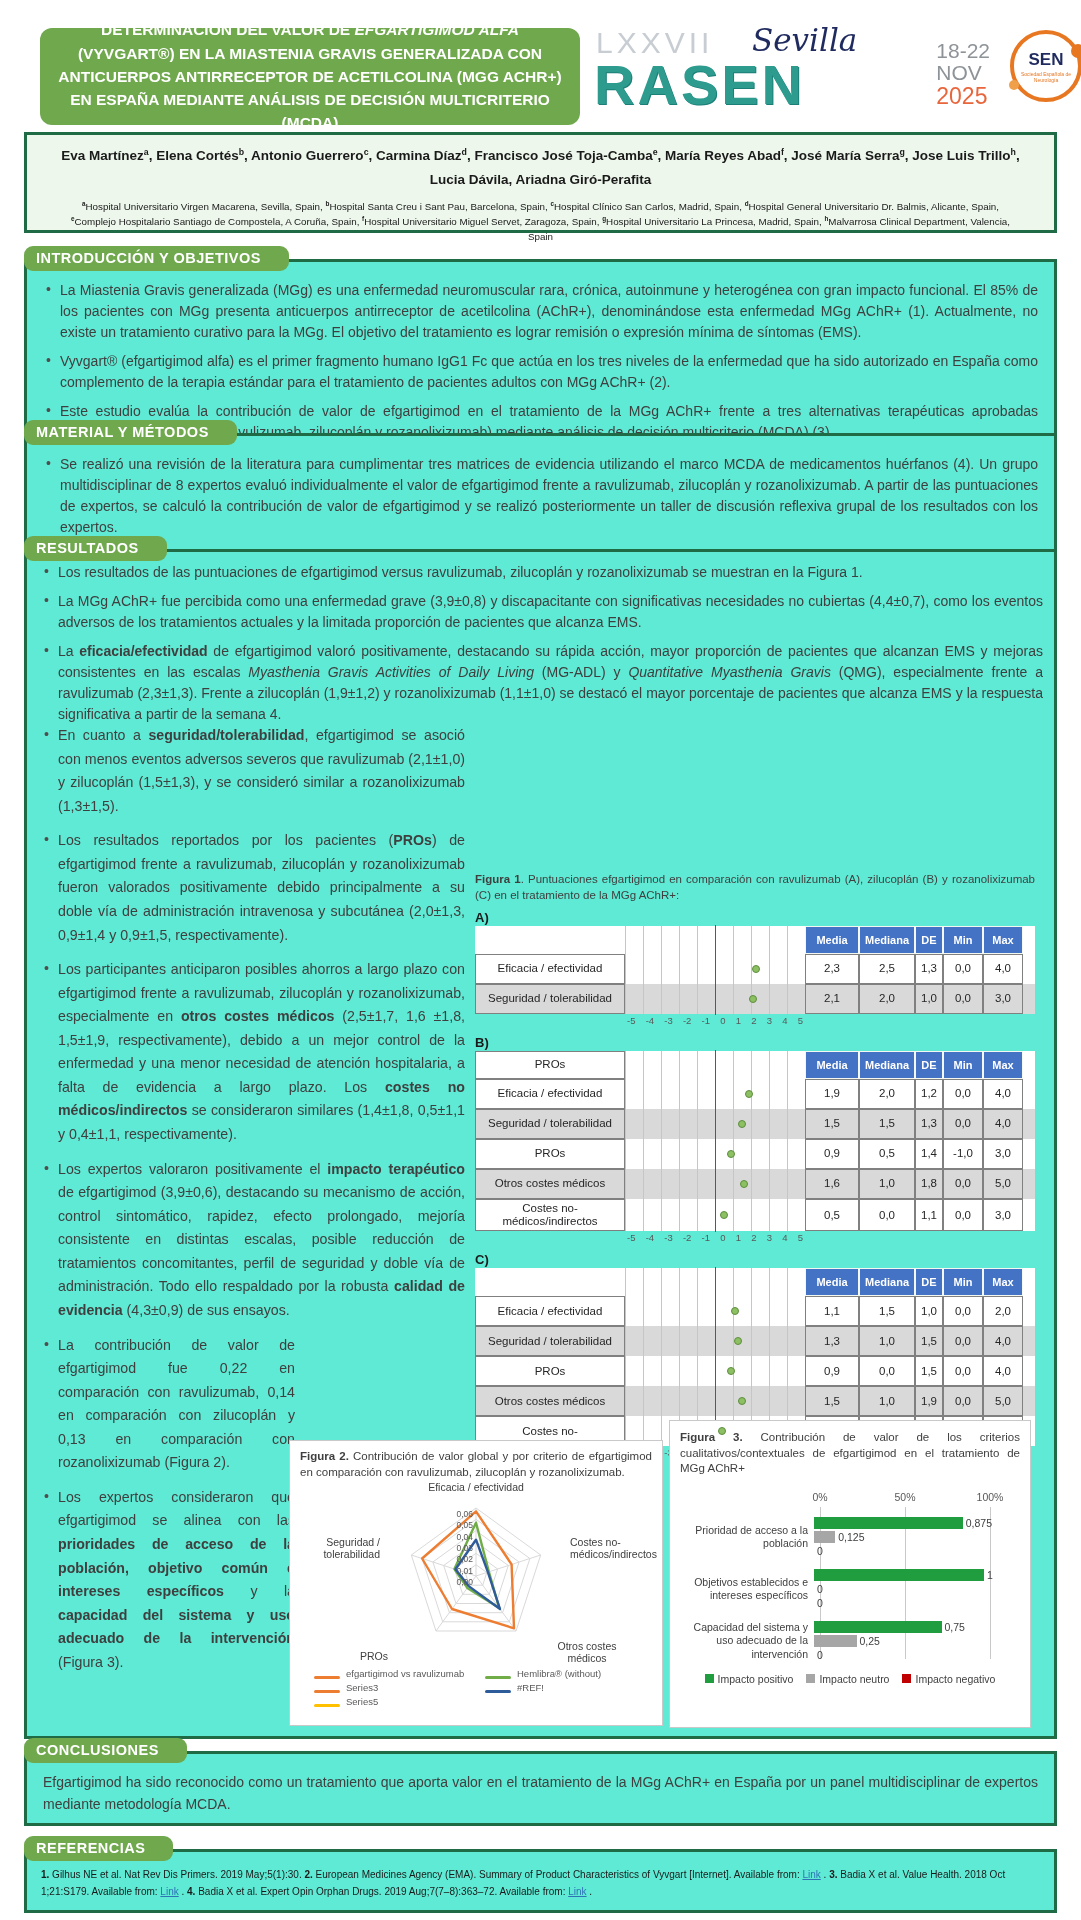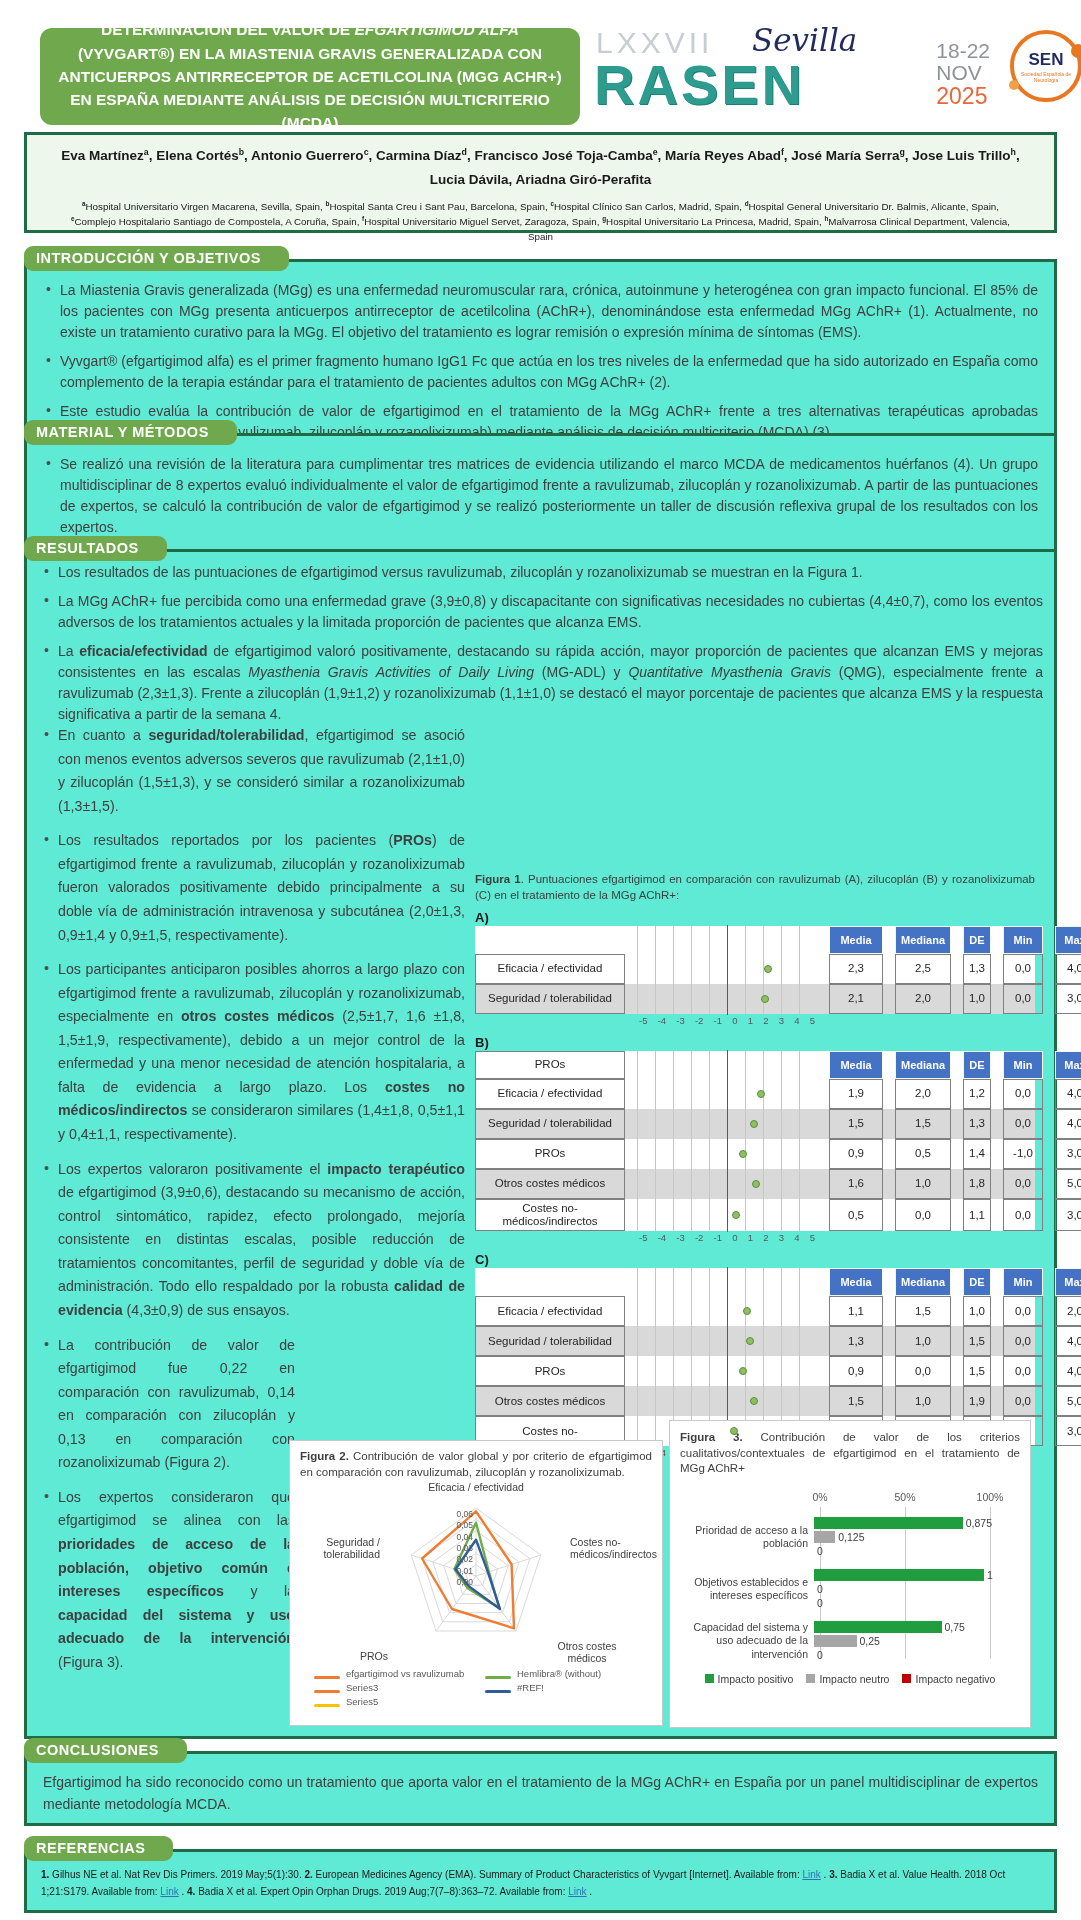--- a/index.html
+++ b/index.html
@@ -64,21 +64,21 @@
   .res-top  { position:absolute; left:14px; top:10px; width:1002px; }
   .res-left { position:absolute; left:14px; top:172px; width:424px; }
   .res-left .blt { font-size:14.2px; line-height:1.66; margin-bottom:11px; }
   .res-left .blt.narrow { max-width:254px; }
 
   
   .fig1 { position:absolute; left:448px; top:272px; width:560px;margin-top:48px; }
   .fig1 .caption, .figcap { font-size:11.5px; line-height:1.35; color:#3F3F3F; text-align:justify; }
   .f1panel { margin-top:7px; }
   .f1plabel { font-size:13px; font-weight:bold; color:#1A1A1A; margin:3px 0 1px; }
-  .f1row { display:grid; grid-template-columns:150px 180px 54px 56px 28px 40px 40px; background:#fff;gap:12px; }
+  .f1row { display:grid; grid-template-columns:150px 180px 54px 56px 28px 40px 40px; background:#fff; }
   .f1rows .f1row:nth-child(even) { background:#D9D9D9; }
   .f1cell { border:1px solid #808080; font-size:11.5px; display:flex; align-items:center; justify-content:center;
     text-align:center; padding:2px 1px; min-height:30px; line-height:1.15; color:#262626; }
   .f1head .f1cell { min-height:28px; }
   .f1h { background:#4472C4; color:#fff !important; font-weight:bold; font-size:11px; border:1px solid #F3F9F0; }
   .plotcell { border:none; position:relative; padding:0;
     background-image:repeating-linear-gradient(to right, #C6C6C6 0, #C6C6C6 1px, transparent 1px, transparent 10%); }
   .plotcell::after { content:""; position:absolute; left:50%; top:-1px; bottom:-1px; width:1px; background:#595959; }
   .dot { position:absolute; top:50%; transform:translateY(-50%); width:8px; height:8px; border-radius:50%;
     background:#8CC063; border:1px solid #5E8E3E; z-index:2; }

